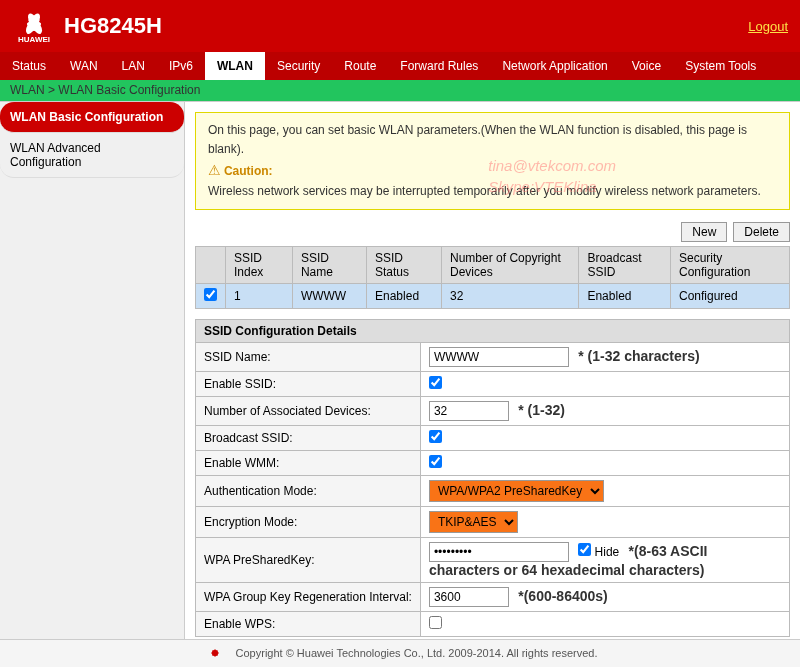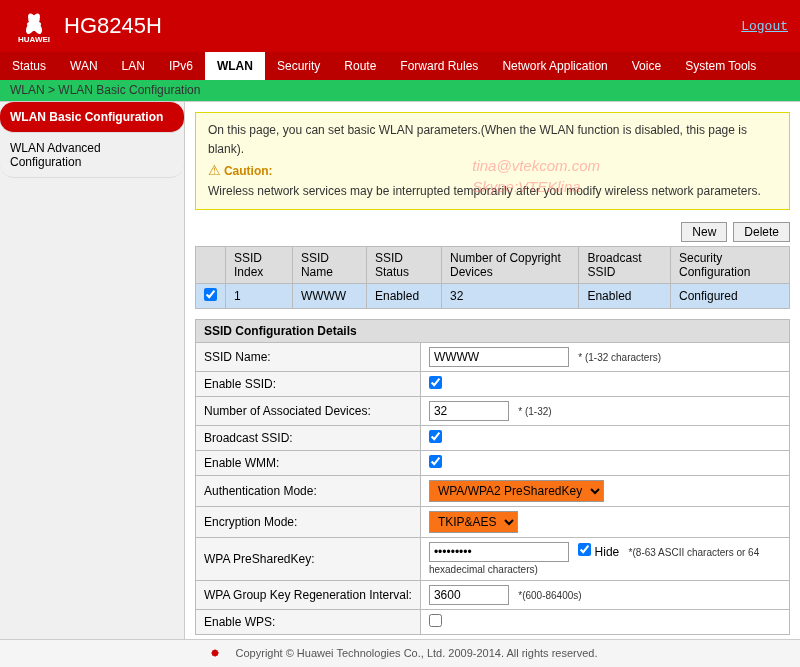--- a/index.html
+++ b/index.html
@@ -52,27 +52,27 @@
 
     
     .config-table { width: 100%; border-collapse: collapse; font-size: 12px; }
     .config-table td { border: 1px solid #bbb; padding: 4px 8px; vertical-align: middle; }
     .config-table td:first-child { background: #f5f5f5; width: 175px; white-space: nowrap; }
     .config-table td:nth-child(2) { background: #fff; }
 
     input[type="text"], input[type="password"] { border: 1px solid #999; padding: 2px 4px; font-size: 12px; width: 140px; }
     select { border: 1px solid #999; padding: 2px 4px; font-size: 12px; background: #f97316; }
 
-    .hint-text { color: #333; font-size: 10px; margin-left: 6px; }
+    .hint-text { color: #333; font-size: 14px; margin-left: 6px; font-weight: bold; }
 
     
     #footer { background: #f5f5f5; border-top: 1px solid #ccc; text-align: center; font-size: 11px; color: #555; padding: 5px; }
 
     
-    .watermark { position: absolute; top: 155px; right: 200px; color: #f77; font-size: 15px; opacity: 0.5; font-style: italic; line-height: 1.4; pointer-events: none; }
+    .watermark { position: absolute; top: 155px; right: 184px; color: #f77; font-size: 15px; opacity: 0.5; font-style: italic; line-height: 1.4; pointer-events: none; }
 
     
   </style>
 </head>
 <body>
 
 <div id="header">
   <div id="header-logo">
 
     <svg id="header-logo-icon" width="44" height="36" viewBox="0 0 44 36">
@@ -86,23 +86,23 @@
         <ellipse rx="3" ry="7" fill="#fff" opacity="0.9" transform="rotate(45)"></ellipse>
         <ellipse rx="3" ry="7" fill="#fff" opacity="0.9" transform="rotate(90)"></ellipse>
         <ellipse rx="3" ry="7" fill="#fff" opacity="0.9" transform="rotate(135)"></ellipse>
         <ellipse rx="3" ry="7" fill="#fff" opacity="0.9" transform="rotate(180)"></ellipse>
         <ellipse rx="3" ry="7" fill="#fff" opacity="0.9" transform="rotate(225)"></ellipse>
         <ellipse rx="3" ry="7" fill="#fff" opacity="0.9" transform="rotate(270)"></ellipse>
         <ellipse rx="3" ry="7" fill="#fff" opacity="0.9" transform="rotate(315)"></ellipse>
       </g>
       <text x="22" y="34" fill="#fff" font-size="8" text-anchor="middle" font-weight="bold">HUAWEI</text>
     </svg>
-    <span id="header-title" style="color:#fff;font-size:22px;font-weight:normal;">HG8245H</span>
+    <span id="header-title" style="color:#fff;font-size:22px;font-weight:bold;">HG8245H</span>
   </div>
-  <button id="logout-btn" style="color:#7dd3fc;background:none;border:none;font-size:13px;cursor:pointer;font-family:Liberation Mono, monospace;">Logout</button>
+  <button id="logout-btn" style="color:#fde047;background:none;border:none;font-size:13px;cursor:pointer;">Logout</button>
 </div>
 
 <div id="navbar">
 <div class="nav-item">Status</div>
     <div class="nav-item">WAN</div>
     <div class="nav-item">LAN</div>
     <div class="nav-item">IPv6</div>
     <div class="nav-item active">WLAN</div>
     <div class="nav-item">Security</div>
     <div class="nav-item">Route</div>

